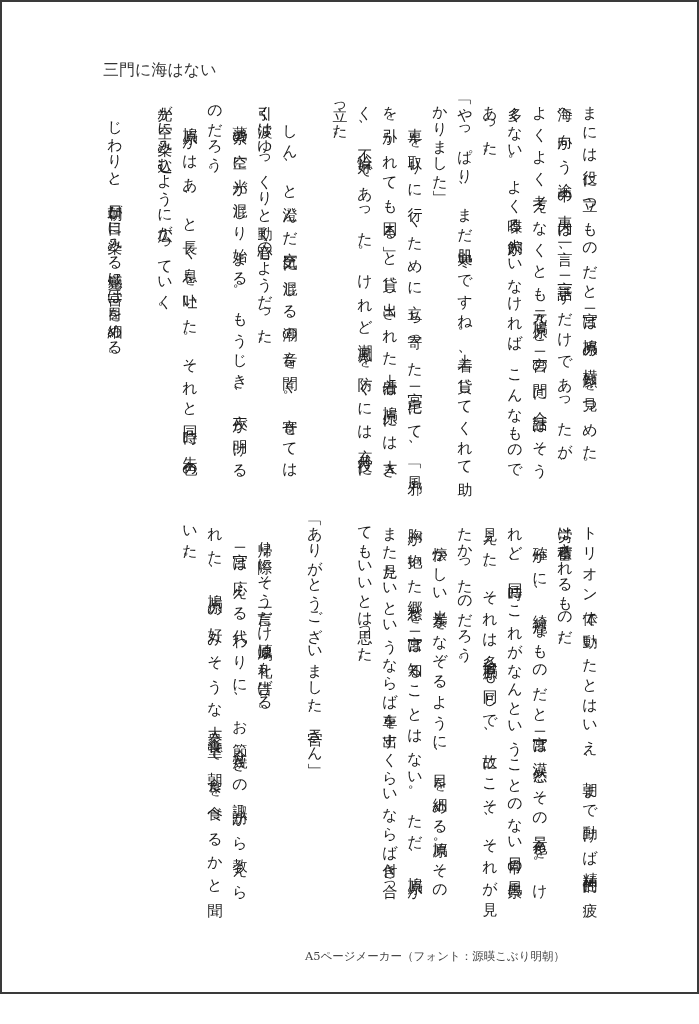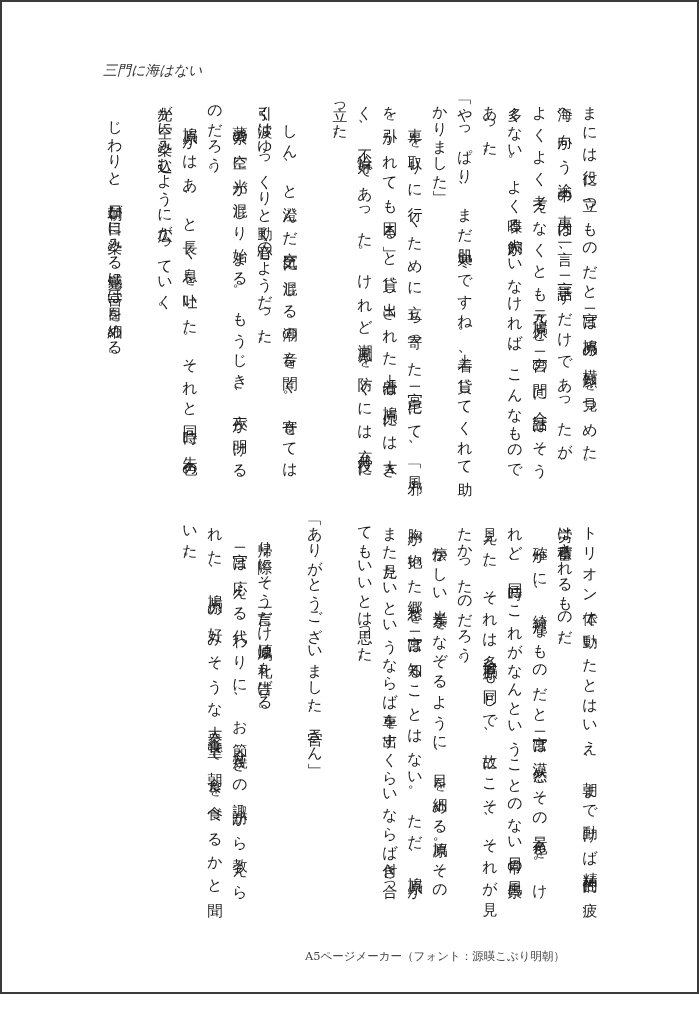--- a/index.html
+++ b/index.html
@@ -6,23 +6,22 @@
   body {
     width: 699px; height: 1024px; position: relative; overflow: hidden;
     font-family: "DejaVu Serif", serif; color: #1c1c1c;
   }
   .frame {
     position: absolute; left: 0; top: 0; width: 699px; height: 994px;
     border: 2px solid #3a3a3a; box-sizing: border-box;
   }
   .running-title {
     position: absolute; left: 101px; top: 60px;
-    font-size: 14px; line-height: 16px; color: #333; white-space: nowrap;
+    font-size: 16px; line-height: 16px; color: #333; white-space: nowrap;
     font-family: "DejaVu Serif", serif;
-    font-style: italic;
   }
   .tier {
     position: absolute; left: 100px; width: 500px; height: 375px;
     writing-mode: vertical-rl;
   }
   .tier.upper { top: 93px; }
   .tier.lower { top: 514px; }
   .col {
     width: 25px; height: 375px;
     font-size: 15px; line-height: 25px;

